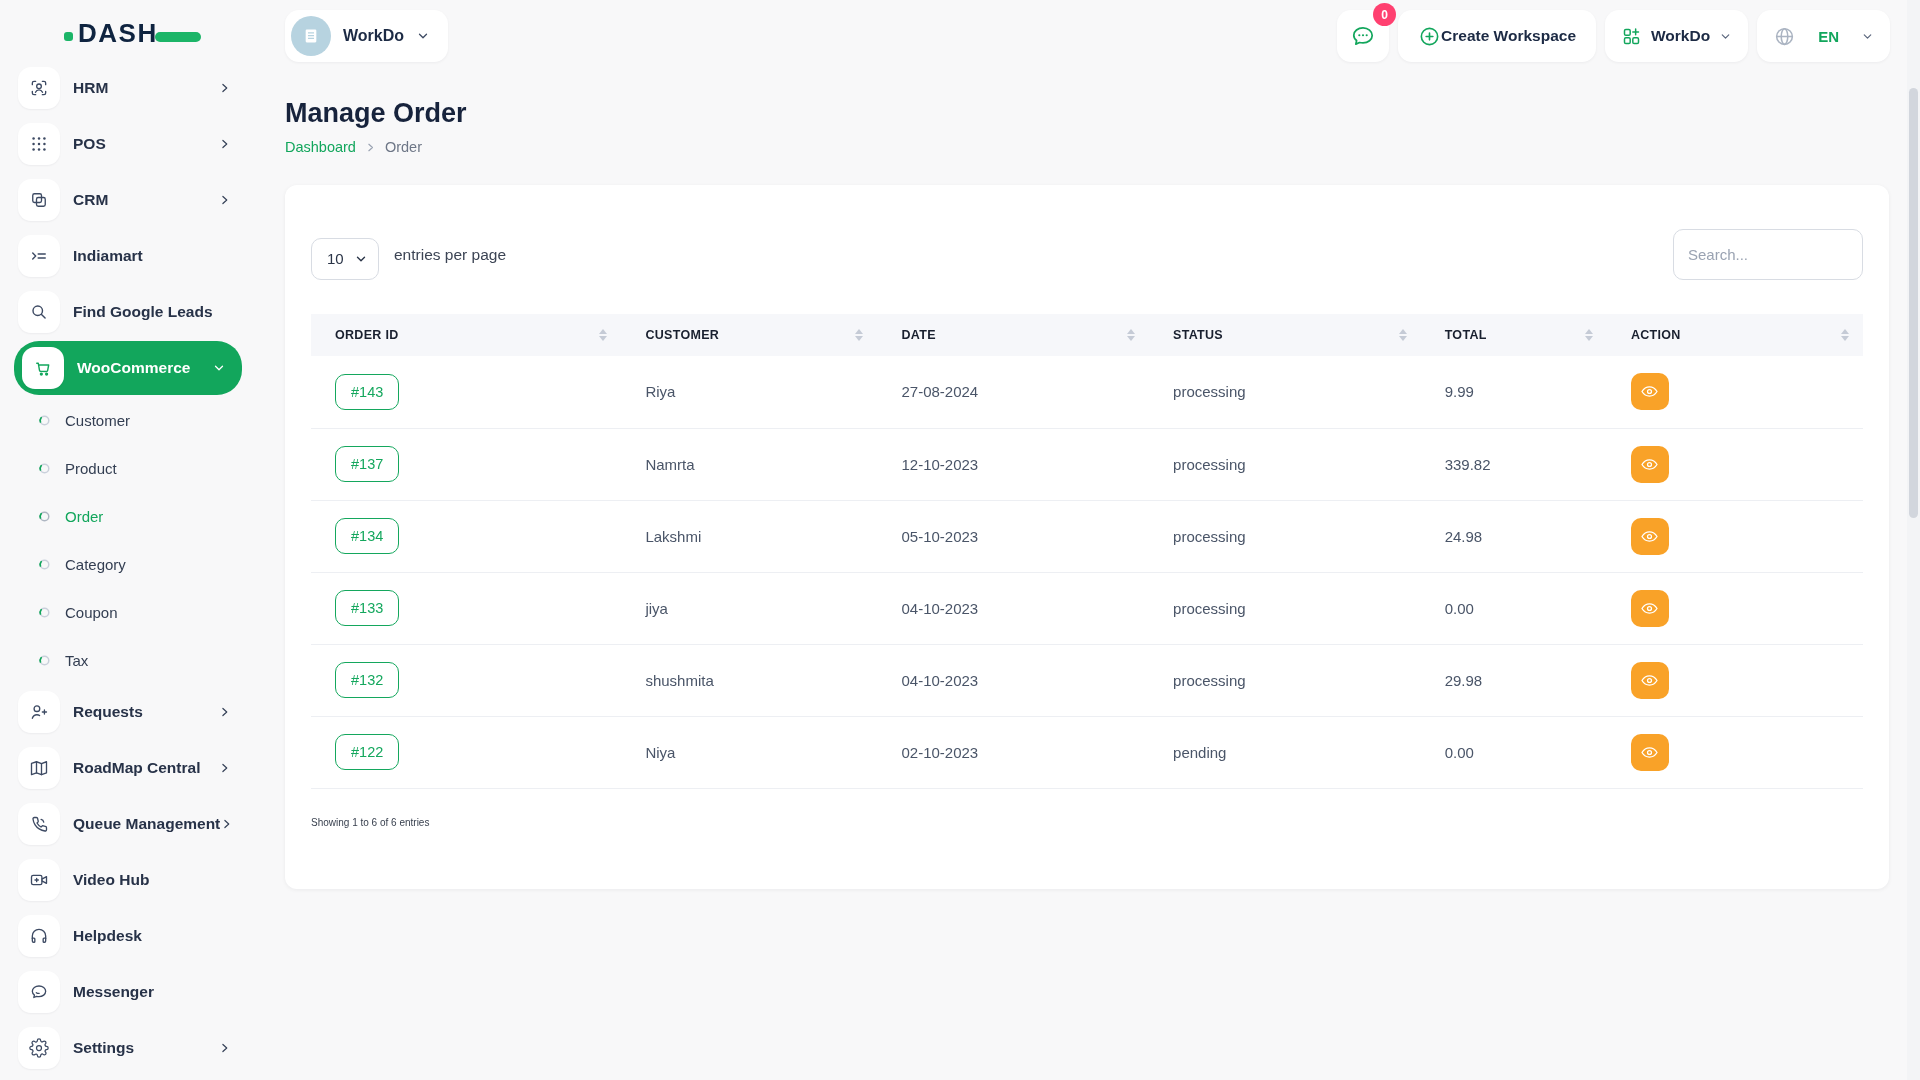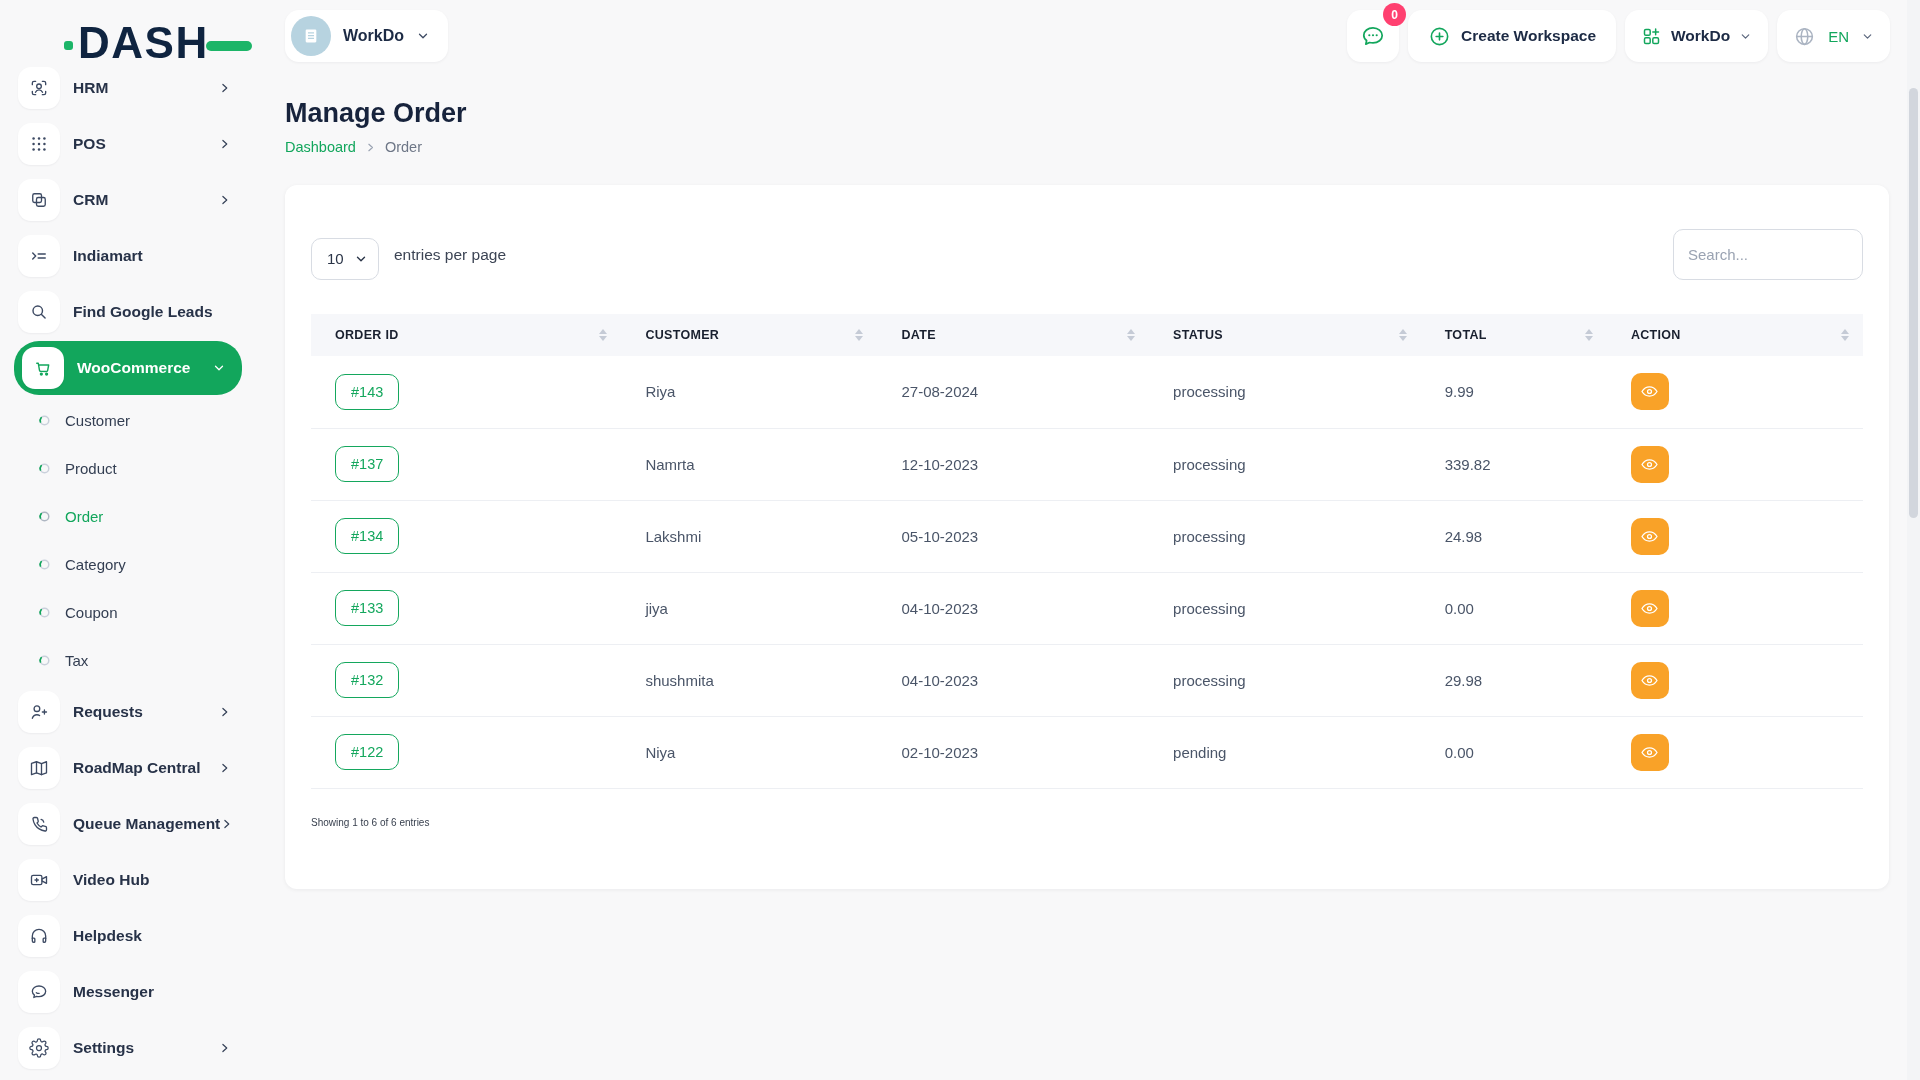--- a/index.html
+++ b/index.html
@@ -7,37 +7,37 @@
   body {
     position:relative; overflow:hidden;
     background:#f8f8f9;
     font-family:"Liberation Sans", sans-serif;
     color:#273248;
   }
   
   .topbar { position:absolute; top:0; left:0; right:0; height:72px; }
   .logo { position:absolute; left:64px; top:18px; display:flex; align-items:center; cursor:pointer; }
   .logo-dot { width:9px; height:9px; border-radius:3px; background:#1CB568; margin-right:5px; margin-top:5px; }
-  .logo-text { font-size:44px; font-weight:800; color:#0F2440; letter-spacing:1.5px; }
+  .logo-text { font-size:26px; font-weight:800; color:#0F2440; letter-spacing:1.5px; }
   .logo-bar { width:46px; height:10px; border-radius:5px; background:#1CB568; margin-left:-3px; margin-top:6px; }
 
   .pill { background:#fff; border-radius:14px; height:52px; display:flex; align-items:center;
           box-shadow:0 1px 3px rgba(16,24,40,.05); cursor:pointer; }
   .ws-pill { position:absolute; left:285px; top:10px; padding:0 18px 0 6px; gap:12px; }
   .ws-avatar { width:40px; height:40px; border-radius:50%; background:#B7D3E0; display:flex; align-items:center; justify-content:center; }
   .ws-name { font-size:16px; font-weight:700; color:#1C2A44; }
 
   .top-right { position:absolute; right:30px; top:10px; display:flex; gap:9px; }
   .icon-btn { position:relative; width:52px; justify-content:center; }
   .badge { position:absolute; top:-7px; right:-7px; min-width:23px; height:23px; border-radius:12px;
            background:#FF4070; color:#fff; font-size:12px; font-weight:700;
            display:flex; align-items:center; justify-content:center; }
-  .create-pill { padding:0 20px; gap:10px; font-size:15.5px; font-weight:600; color:#1C2A44; }
+  .create-pill { padding:0 20px; font-size:15.5px; font-weight:600; color:#1C2A44; }
   .menu-pill { padding:0 16px; gap:9px; font-size:15.5px; font-weight:600; color:#1C2A44; }
-  .lang-pill { padding:0 16px; gap:12px; font-size:15px; font-weight:400; }
+  .lang-pill { padding:0 16px; gap:22px; font-size:15px; font-weight:700; }
   .lang-code { color:#12A65C; }
 
   
   .sidebar { position:absolute; top:60px; left:0; width:252px; }
   .s-item { height:56px; display:flex; align-items:center; padding:0 20px 0 18px; cursor:pointer; }
   .s-icon { width:42px; height:42px; background:#fff; border-radius:13px; flex:none;
             display:flex; align-items:center; justify-content:center;
             box-shadow:0 1px 2px rgba(16,24,40,.05); }
   .s-label { margin-left:13px; font-size:15.5px; font-weight:600; color:#273248; flex:1; white-space:nowrap; }
   .s-chevron { display:flex; }

